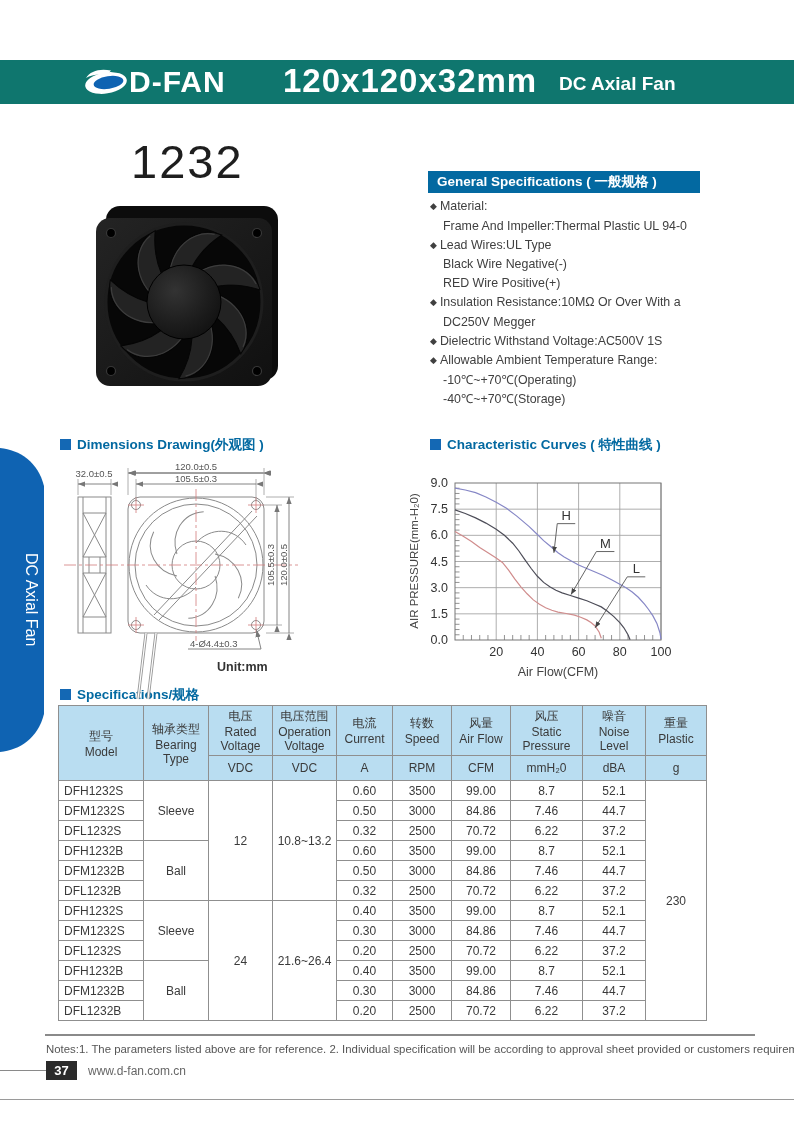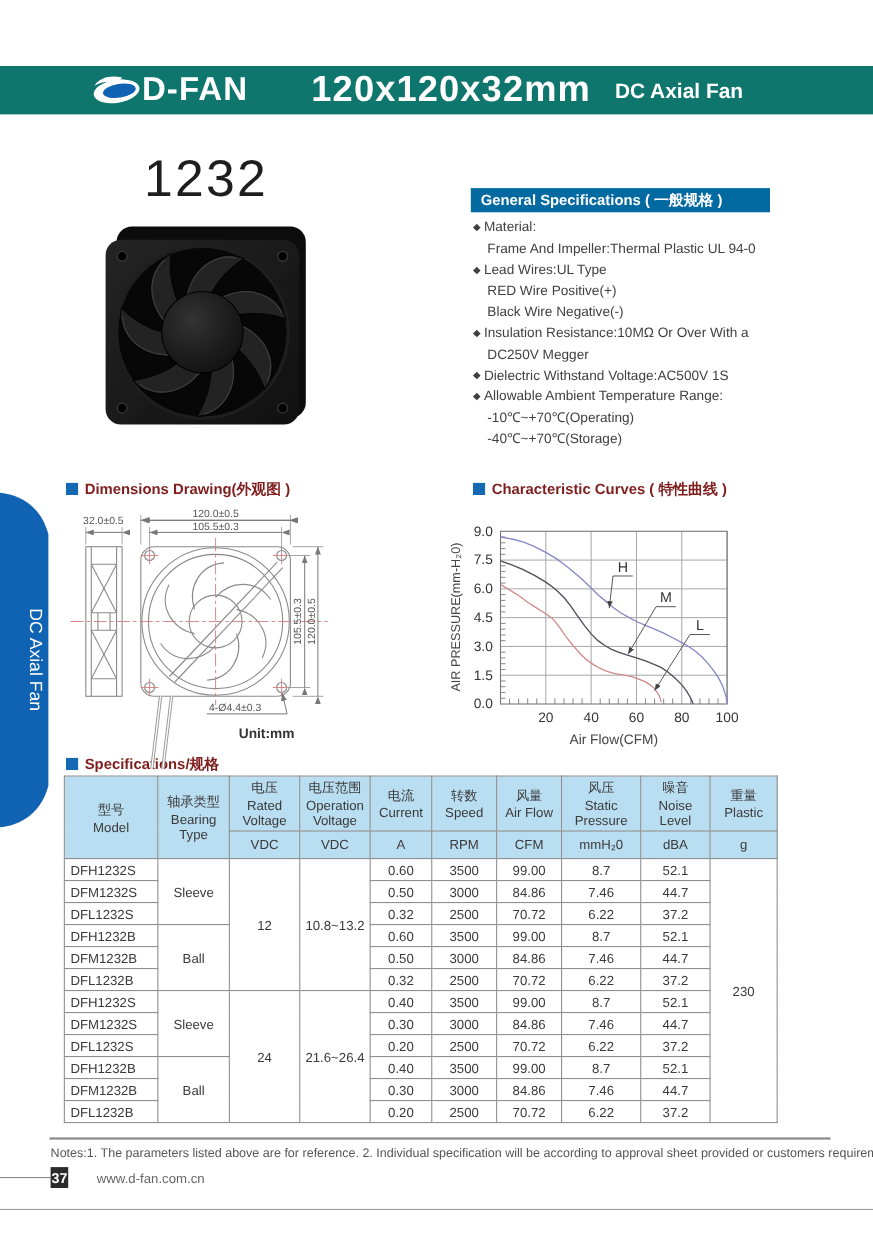--- a/index.html
+++ b/index.html
@@ -23,38 +23,38 @@
 
   
   .gs-bar { position:absolute; left:428px; top:171px; width:272px; height:22px; background:#0369a1;
     color:#fff; font-size:13.5px; font-weight:bold; line-height:22px; padding-left:9px; }
   .gs-list { position:absolute; left:430px; top:197px; width:290px; font-size:12.4px; color:#404040; }
   .gs-line { line-height:18.8px; white-space:nowrap; }
   .gs-line .diam { font-size:9px; margin-right:3px; position:relative; top:-1px; }
   .gs-line.cont { padding-left:13px; }
 
   
-  .sec-title { position:absolute; font-size:13.5px; font-weight:600; color:#7f1d1d; white-space:nowrap; }
+  .sec-title { position:absolute; font-size:13.5px; font-weight:600; color:#0369a1; white-space:nowrap; }
   .sq { display:inline-block; width:11px; height:11px; background:#1468b4; margin-right:6px; position:relative; top:1px; }
 
   
   .spec-table { position:absolute; left:58px; top:705px; border-collapse:collapse; table-layout:fixed; width:648px;
     font-size:12px; color:#3a3a3a; }
   .spec-table th, .spec-table td { border:1px solid #8f8f8f; text-align:center; vertical-align:middle; padding:0; }
   .spec-table { border:1.5px solid #666; }
   .spec-table thead th { background:#b9ddf1; font-weight:normal; }
   .spec-table .hrow1 th { height:50px; }
   .spec-table .hrow2 th { height:25px;margin-left:24px; }
   .spec-table tbody td { height:20px; }
   .spec-table td.model { text-align:left; padding-left:5px; }
 
   .notes-rule { position:absolute; left:45px; top:1034px; width:710px; height:2px; background:#8a8a8a; }
   .notes-text { position:absolute; left:46px; top:1043px; font-size:11.4px; color:#555; white-space:nowrap; }
   .pg-line { position:absolute; left:0; top:1070px; width:46px; height:1px; background:#8a8a8a; }
-  .page-badge { position:absolute; left:46px; top:1061px; width:16px; height:19px; background:#2b2b2b; color:#fff;
+  .page-badge { position:absolute; left:46px; top:1061px; width:31px; height:19px; background:#2b2b2b; color:#fff;
     font-size:13px; font-weight:bold; text-align:center; line-height:19px; }
   .site-url { position:absolute; left:88px; top:1064px; font-size:12px; color:#666; }
   .bottom-rule { position:absolute; left:0; top:1099px; width:794px; height:1px; background:#9a9a9a; }
 
   svg text { font-family:"Liberation Sans", sans-serif; }
 </style>
 </head>
 <body>
 
 <div class="page">
@@ -112,22 +112,22 @@
   <svg class="abs side-tab" viewBox="0 0 48 308">
     <path d="M0,2 C20,4 38,16 44,40 L44,268 C38,292 20,304 0,306 Z" fill="#0f63b2"></path>
   </svg>
   <div class="side-tab-label">DC Axial Fan</div>
 
   <div class="gs-bar">General Specifications ( 一般规格 )</div>
   <div class="gs-list" id="gs-list">
       <div class="gs-line"><span class="diam">◆</span>Material:</div>
       <div class="gs-line cont">Frame And Impeller:Thermal Plastic UL 94-0</div>
       <div class="gs-line"><span class="diam">◆</span>Lead Wires:UL Type</div>
+      <div class="gs-line cont">Black Wire Negative(-)</div>
       <div class="gs-line cont">RED Wire Positive(+)</div>
-      <div class="gs-line cont">Black Wire Negative(-)</div>
       <div class="gs-line"><span class="diam">◆</span>Insulation Resistance:10MΩ Or Over With a</div>
       <div class="gs-line cont">DC250V Megger</div>
       <div class="gs-line"><span class="diam">◆</span>Dielectric Withstand Voltage:AC500V 1S</div>
       <div class="gs-line"><span class="diam">◆</span>Allowable Ambient Temperature Range:</div>
       <div class="gs-line cont">-10℃~+70℃(Operating)</div>
       <div class="gs-line cont">-40℃~+70℃(Storage)</div>
     </div>
 
   <div class="sec-title" style="left:60px;top:436px">
     <span class="sq"></span><span>Dimensions Drawing(外观图 )</span>

